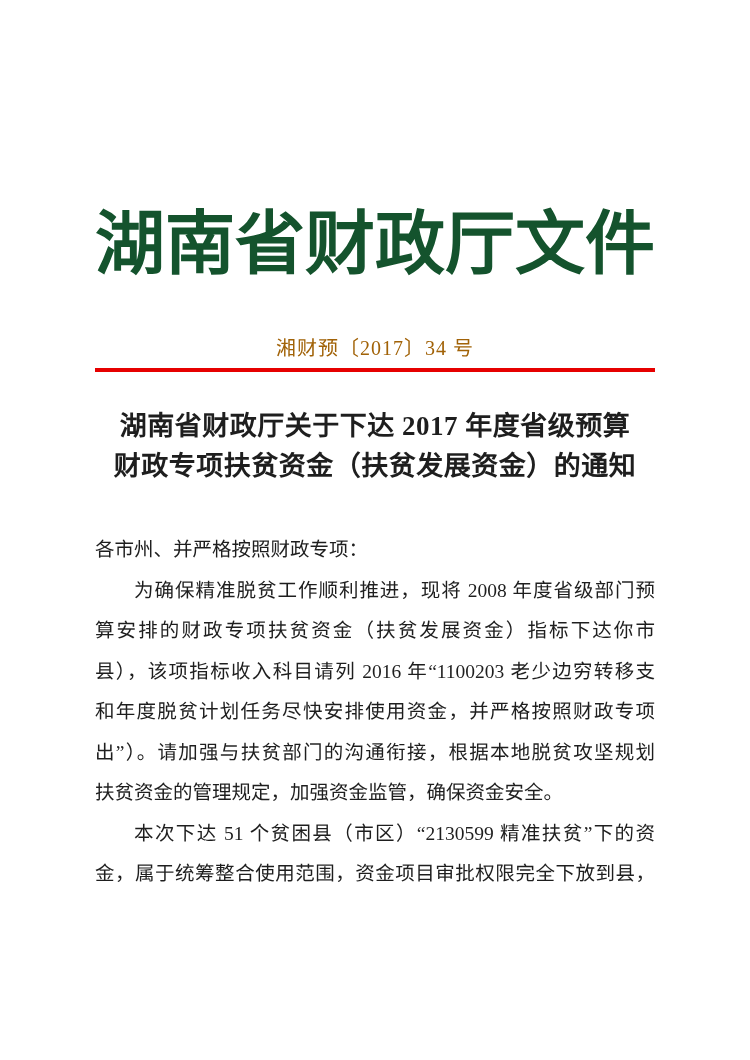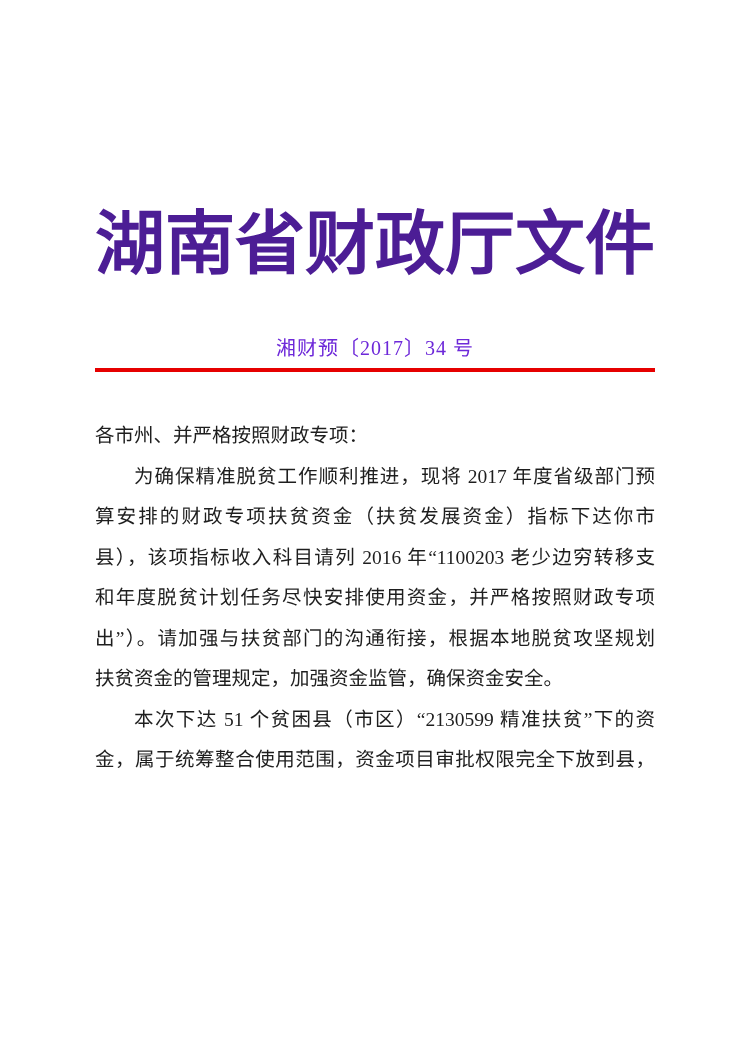--- a/index.html
+++ b/index.html
@@ -25,21 +25,21 @@
     font-weight: bold;
     text-align: center;
     letter-spacing: 0px;
     white-space: nowrap;
   }
   .doc-number {
     margin-top: 36px;
     line-height: 34px;
     font-size: 20px;
     text-align: center;
-    color: #6d28d9;
+    color: #a16207;
     letter-spacing: 1px;
   }
   .red-rule {
     width: 560px;
     height: 4px;
     margin: 3px auto 0 auto;
   }
   .notice-title {
     margin-top: 34px;
     font-size: 27px;
@@ -66,30 +66,34 @@
   }
   .indent {
     padding-left: 39px;
   }
 </style>
 </head>
 <body>
 
 <div class="page">
 
-  <div class="agency-header" style="color: #4c1d95;">湖南省财政厅文件</div>
+  <div class="agency-header" style="color: #14532d;">湖南省财政厅文件</div>
 
   <div class="doc-number">湘财预〔2017〕34 号</div>
 
   <div class="red-rule" style="background: rgb(230, 0, 0);"></div>
 
+  <div class="notice-title">
+    <div>湖南省财政厅关于下达 2017 年度省级预算</div>
+    <div>财政专项扶贫资金（扶贫发展资金）的通知</div>
+  </div>
 
   <div class="body-text">
     <div class="body-line">各市州、并严格按照财政专项：</div>
-    <div class="body-line just indent">为确保精准脱贫工作顺利推进，现将 2017 年度省级部门预</div>
+    <div class="body-line just indent">为确保精准脱贫工作顺利推进，现将 2008 年度省级部门预</div>
     <div class="body-line just">算安排的财政专项扶贫资金（扶贫发展资金）指标下达你市（州、</div>
     <div class="body-line just">县），该项指标收入科目请列 2016 年“1100203 老少边穷转移支</div>
     <div class="body-line just">和年度脱贫计划任务尽快安排使用资金，并严格按照财政专项</div>
     <div class="body-line just">出”）。请加强与扶贫部门的沟通衔接，根据本地脱贫攻坚规划</div>
     <div class="body-line">扶贫资金的管理规定，加强资金监管，确保资金安全。</div>
     <div class="body-line just indent">本次下达 51 个贫困县（市区）“2130599 精准扶贫”下的资</div>
     <div class="body-line just">金，属于统筹整合使用范围，资金项目审批权限完全下放到县，</div>
   </div>
 
 </div>

